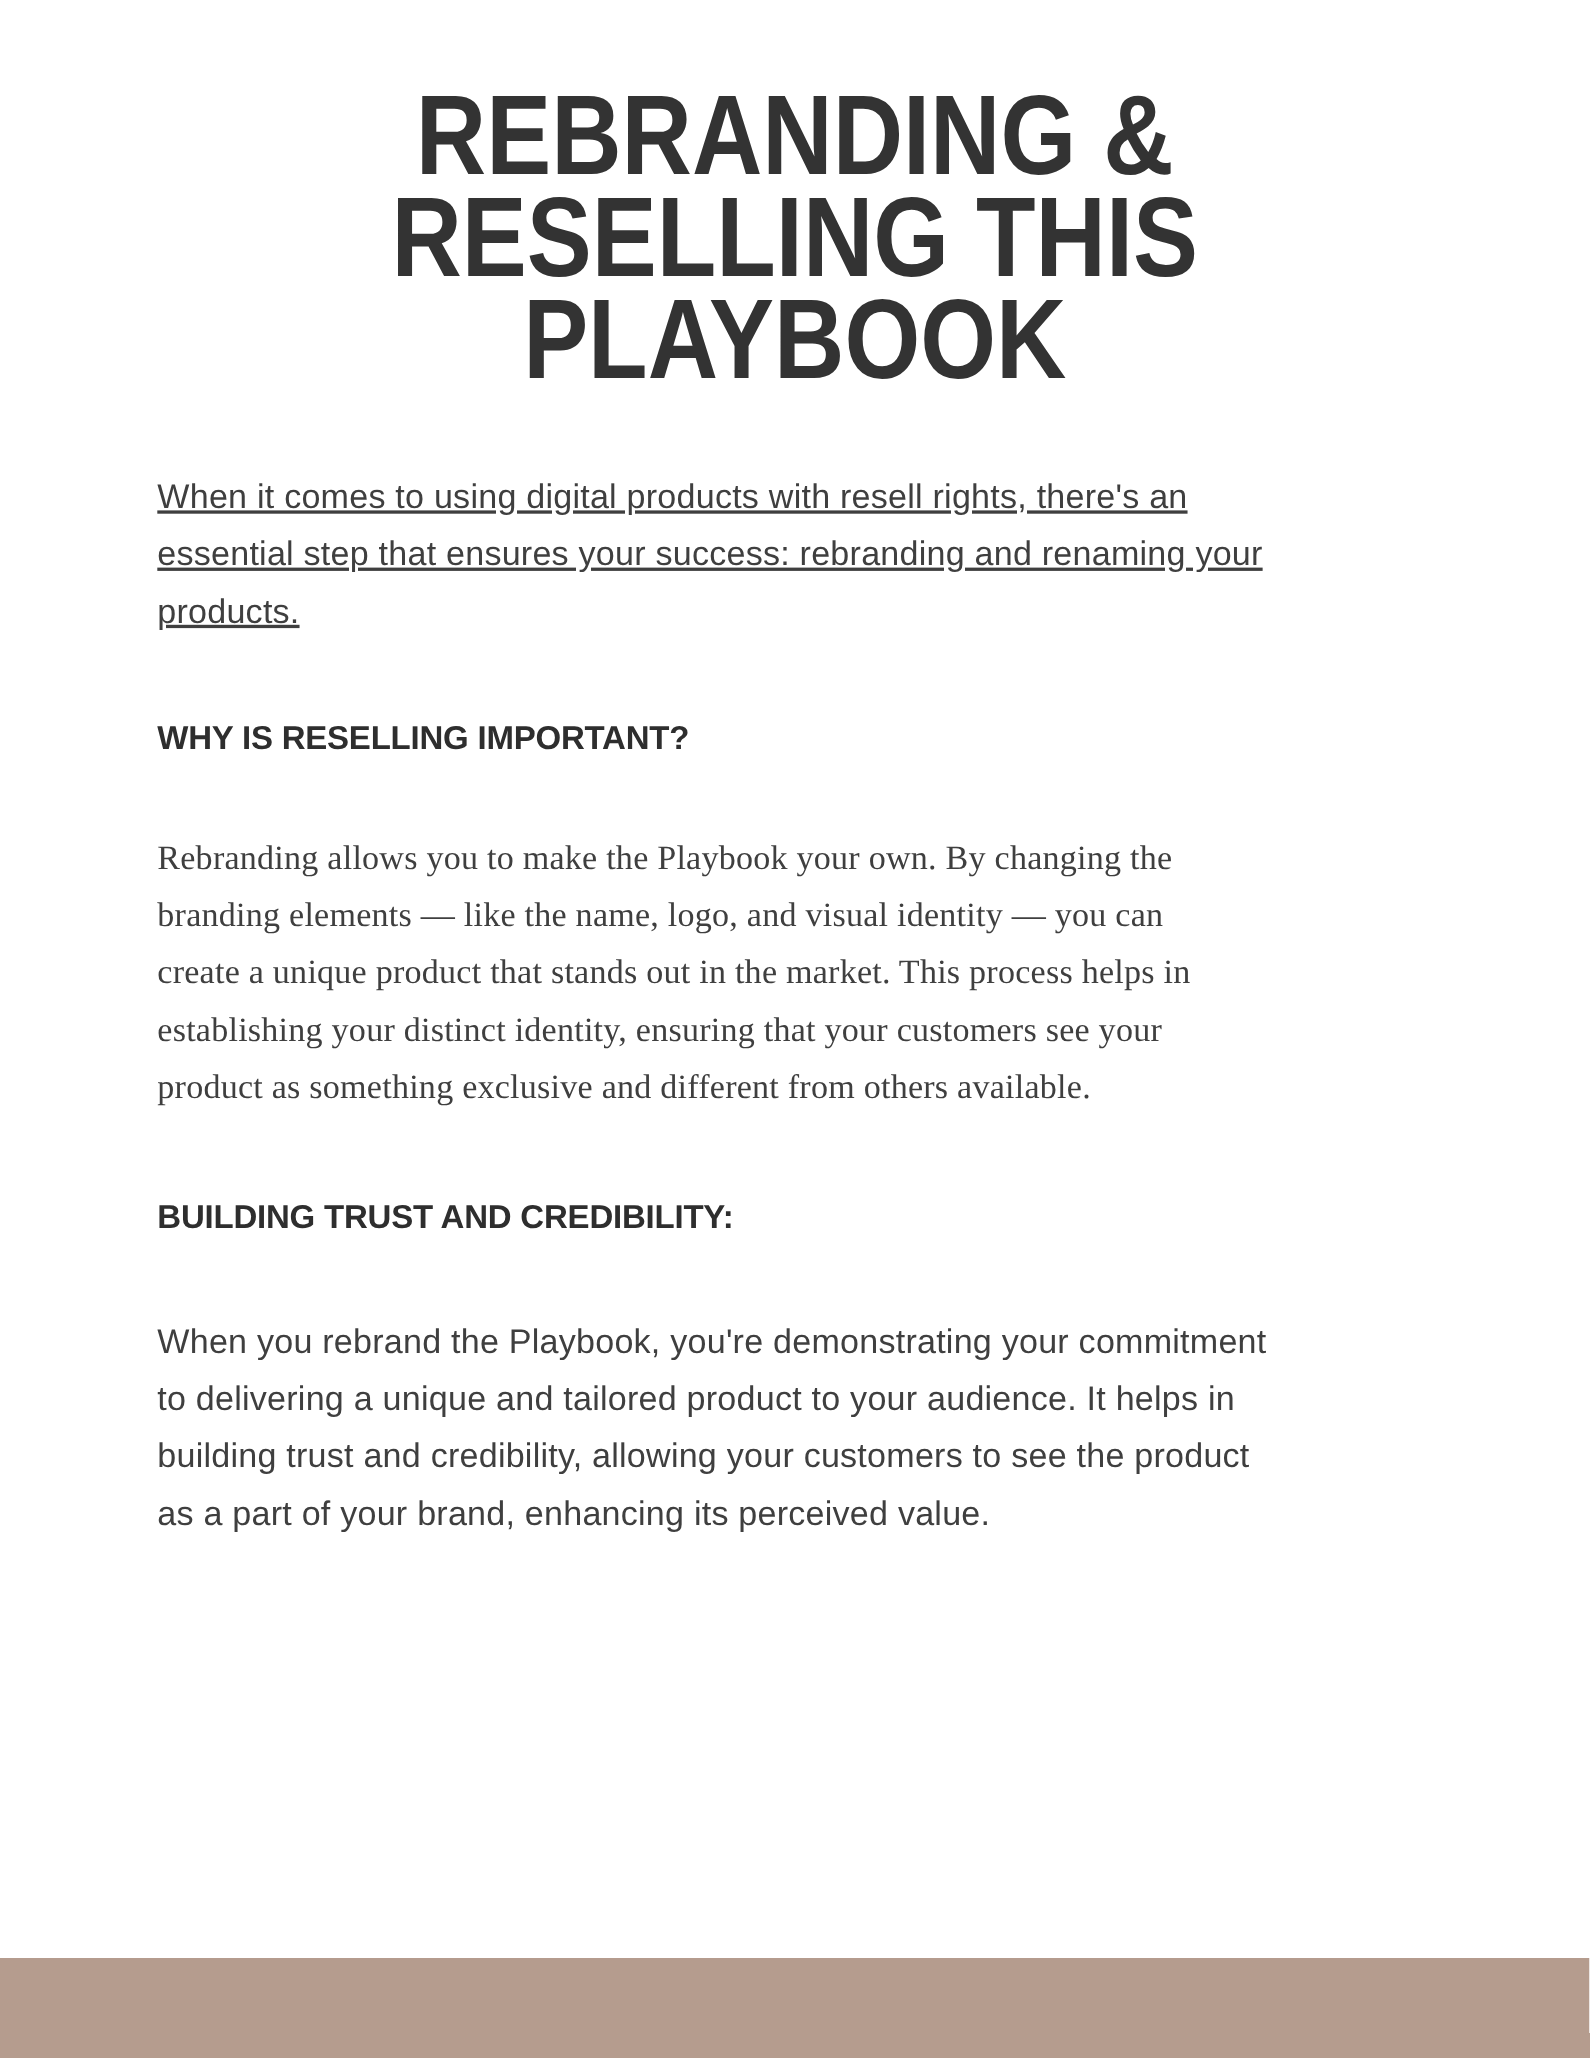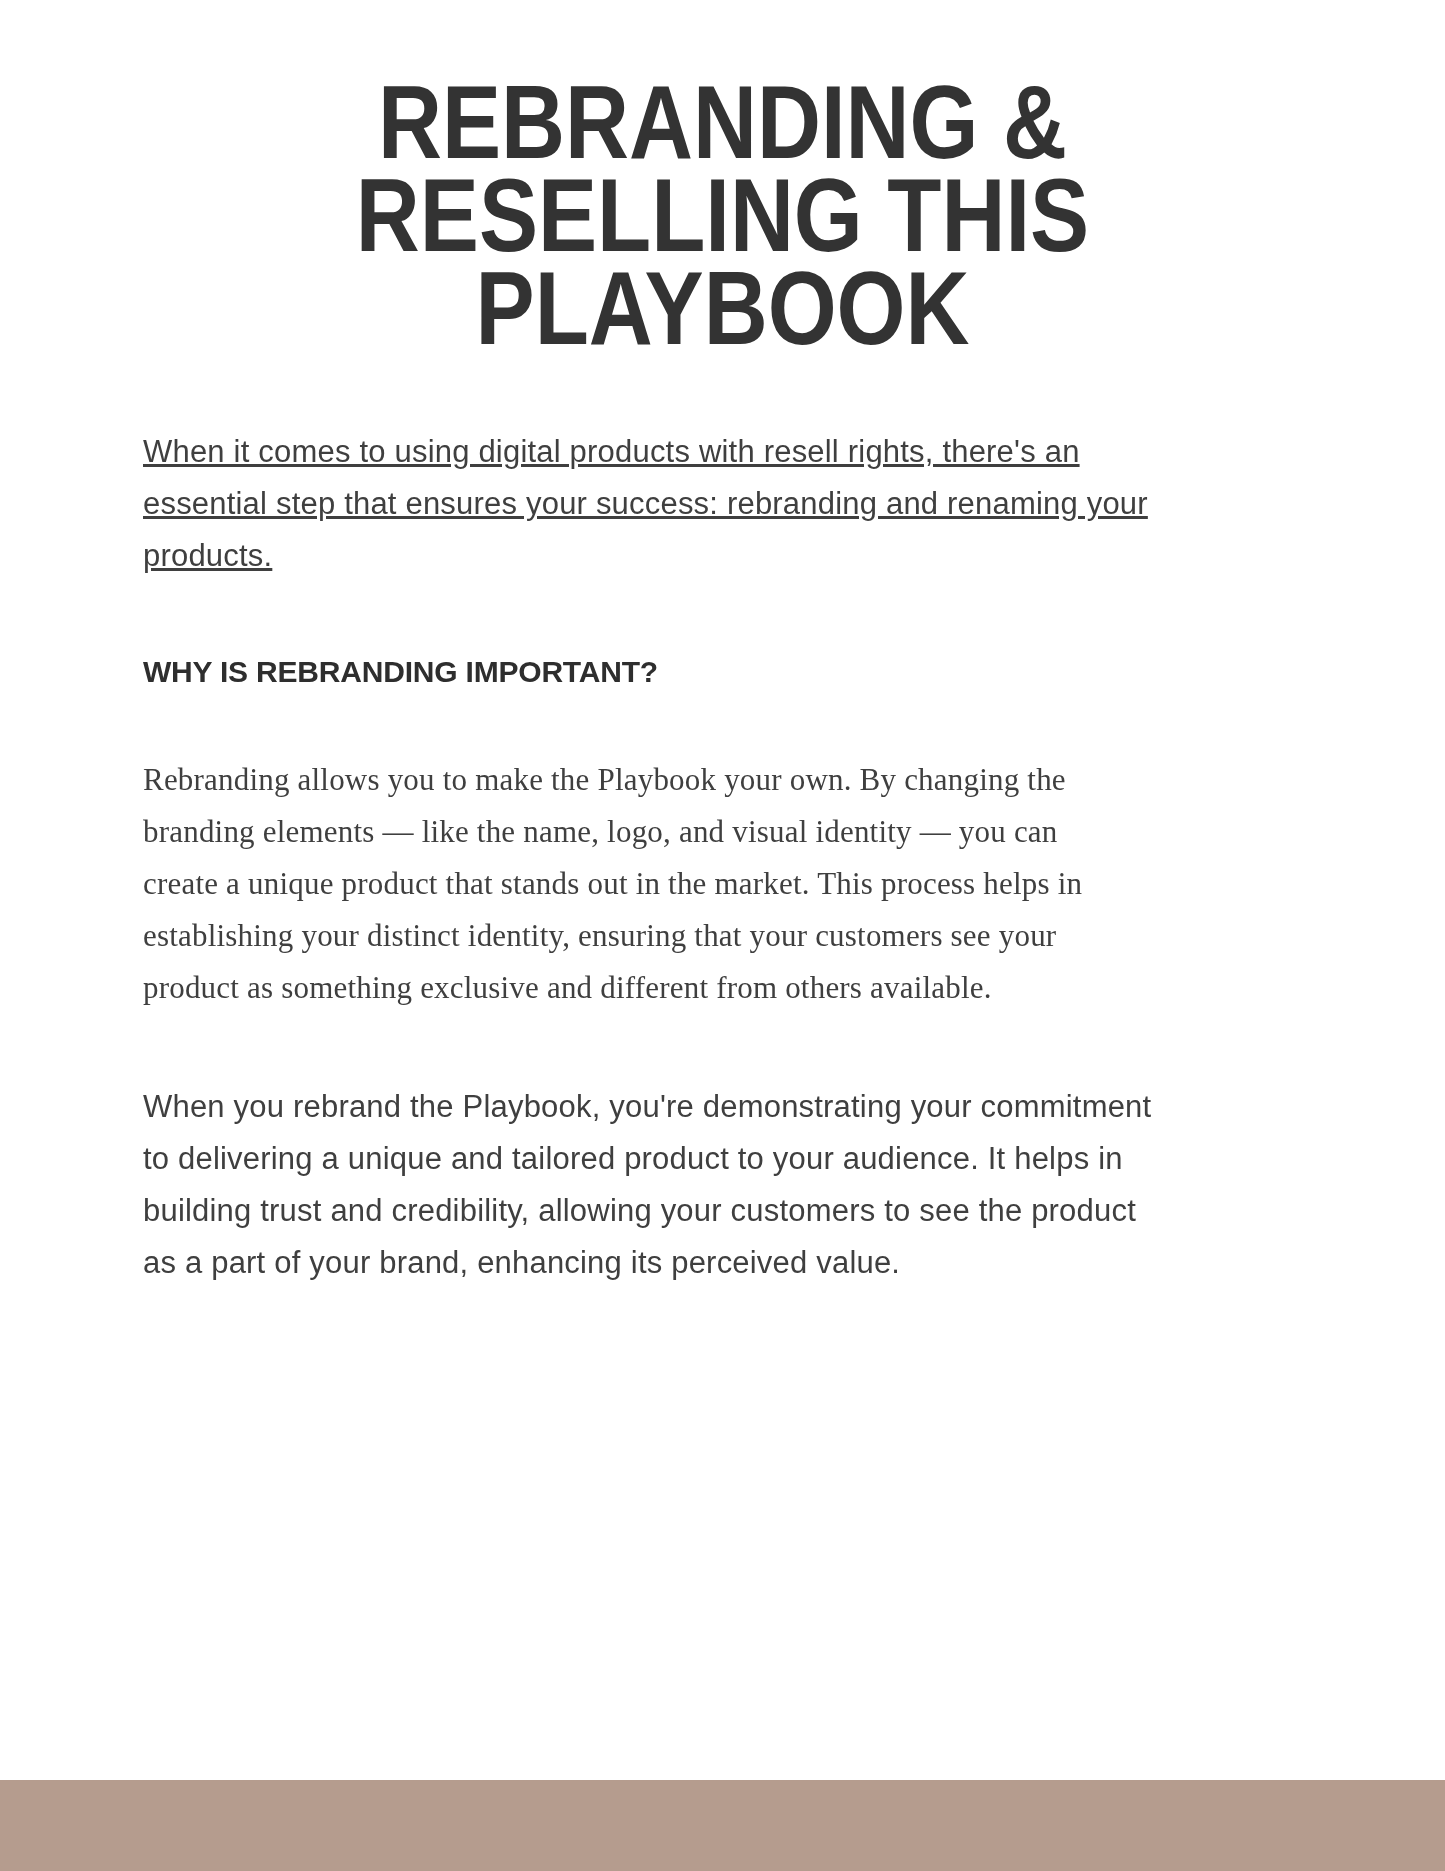--- a/index.html
+++ b/index.html
@@ -60,28 +60,29 @@
 
 <div class="content">
   <h1 class="page-title">REBRANDING &amp;
 RESELLING THIS
 PLAYBOOK</h1>
 
   <p class="paragraph intro-paragraph">When it comes to using digital products with resell rights, there's an
 essential step that ensures your success: rebranding and renaming your
 products.</p>
 
-  <h2 class="section-heading heading-1">WHY IS REBRANDING IMPORTANT?</h2>
+  <h2 class="section-heading heading-1">WHY IS RESELLING IMPORTANT?</h2>
 
   <p class="paragraph para-1">Rebranding allows you to make the Playbook your own. By changing the
 branding elements — like the name, logo, and visual identity — you can
 create a unique product that stands out in the market. This process helps in
 establishing your distinct identity, ensuring that your customers see your
 product as something exclusive and different from others available.</p>
 
+  <h2 class="section-heading heading-2">BUILDING TRUST AND CREDIBILITY:</h2>
 
   <p class="paragraph para-2">When you rebrand the Playbook, you're demonstrating your commitment
 to delivering a unique and tailored product to your audience. It helps in
 building trust and credibility, allowing your customers to see the product
 as a part of your brand, enhancing its perceived value.</p>
 </div>
 
 <div class="footer-bar"></div>
 
 </body></html>

